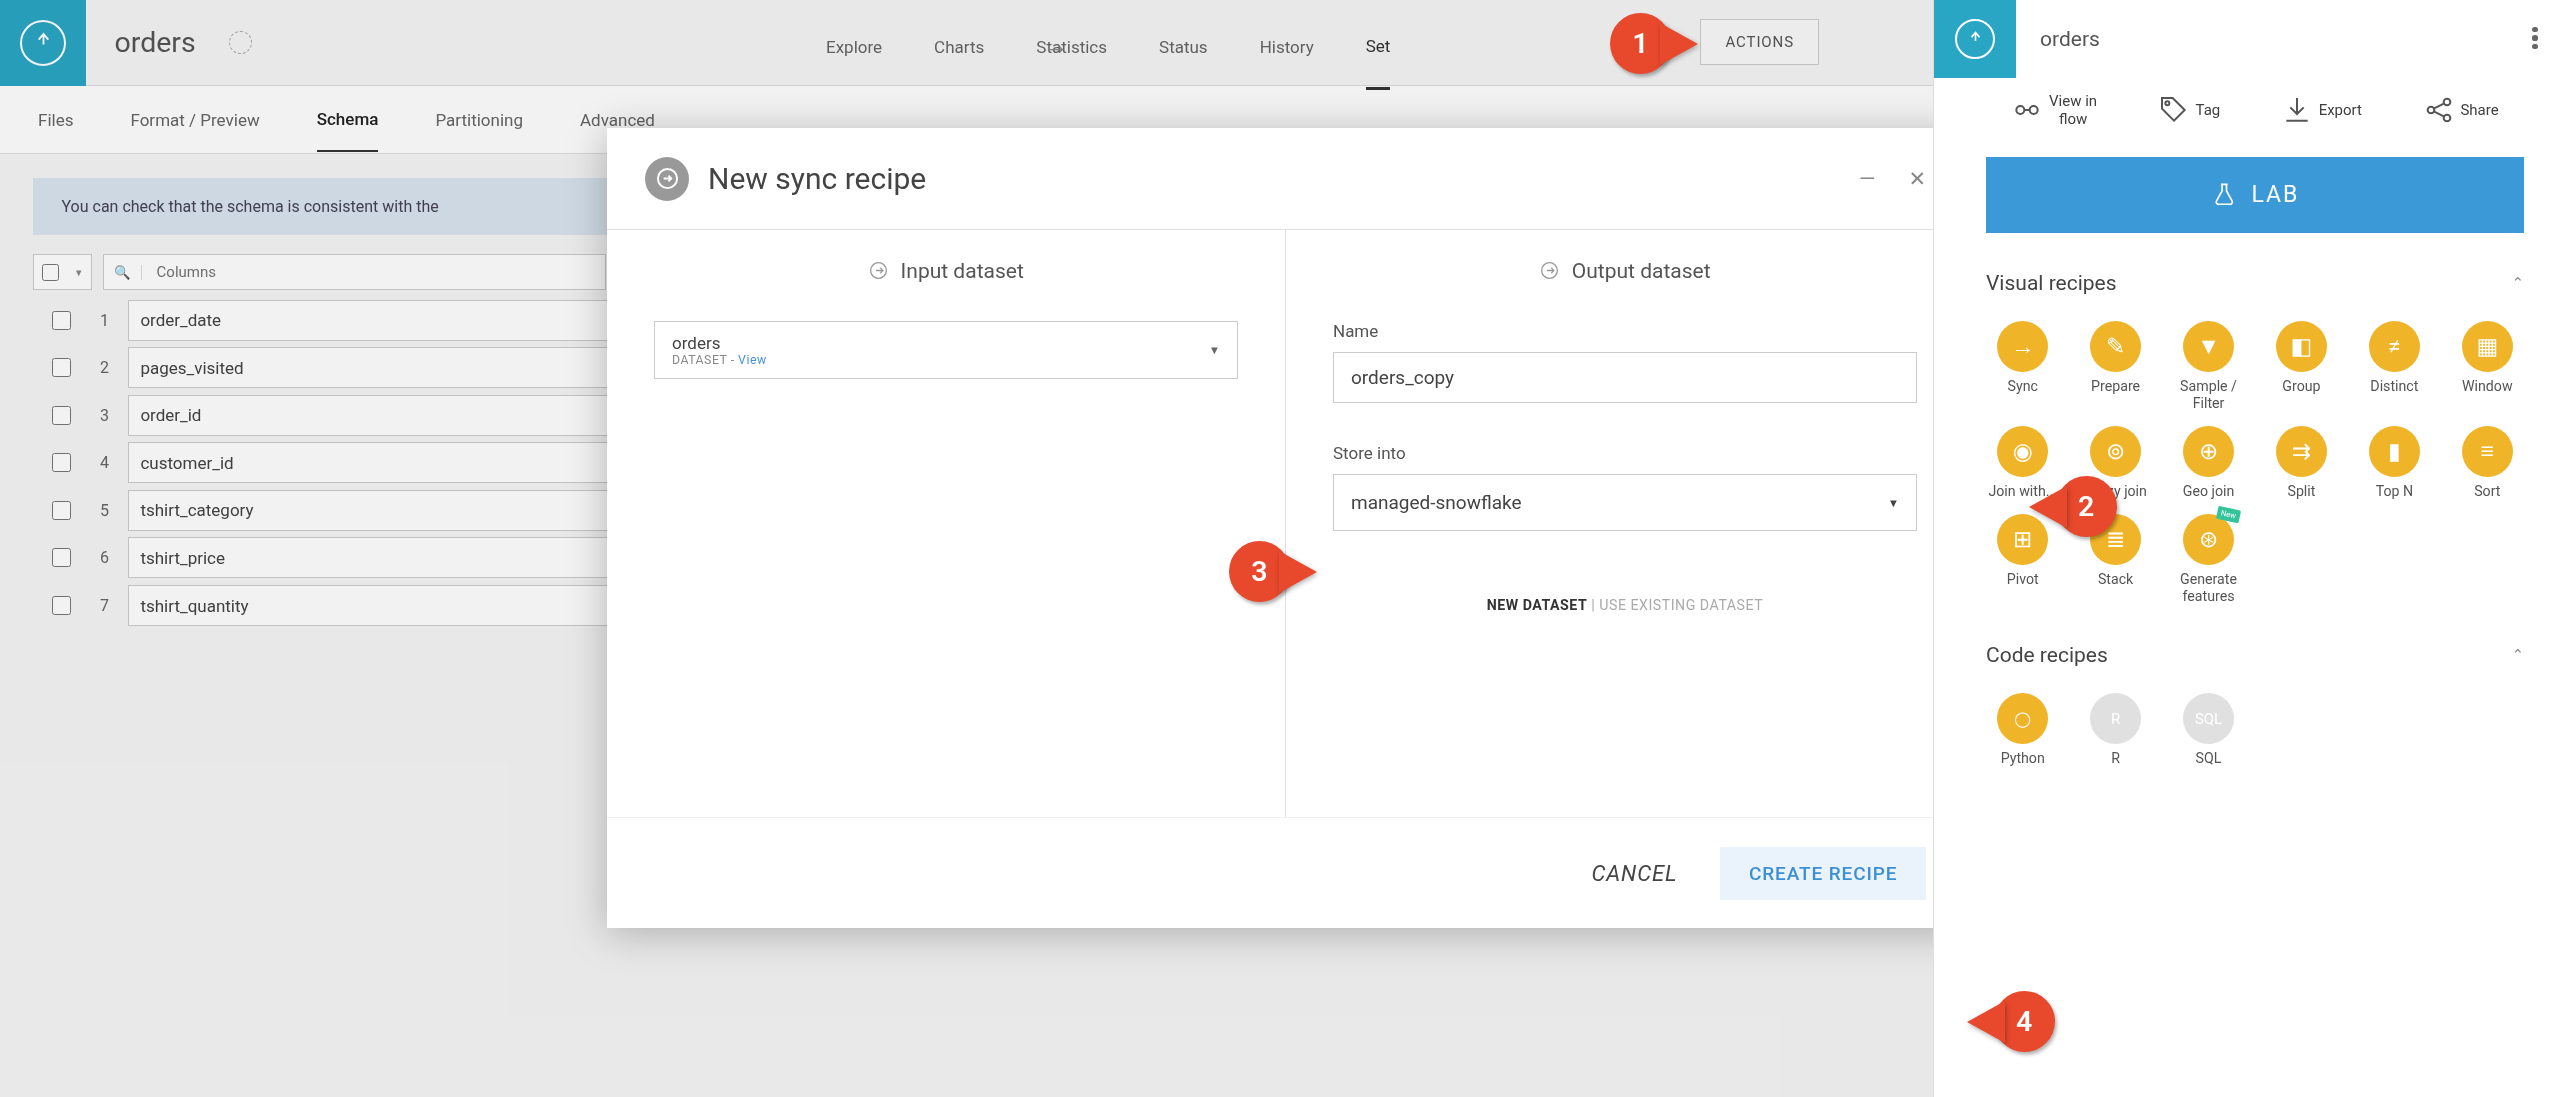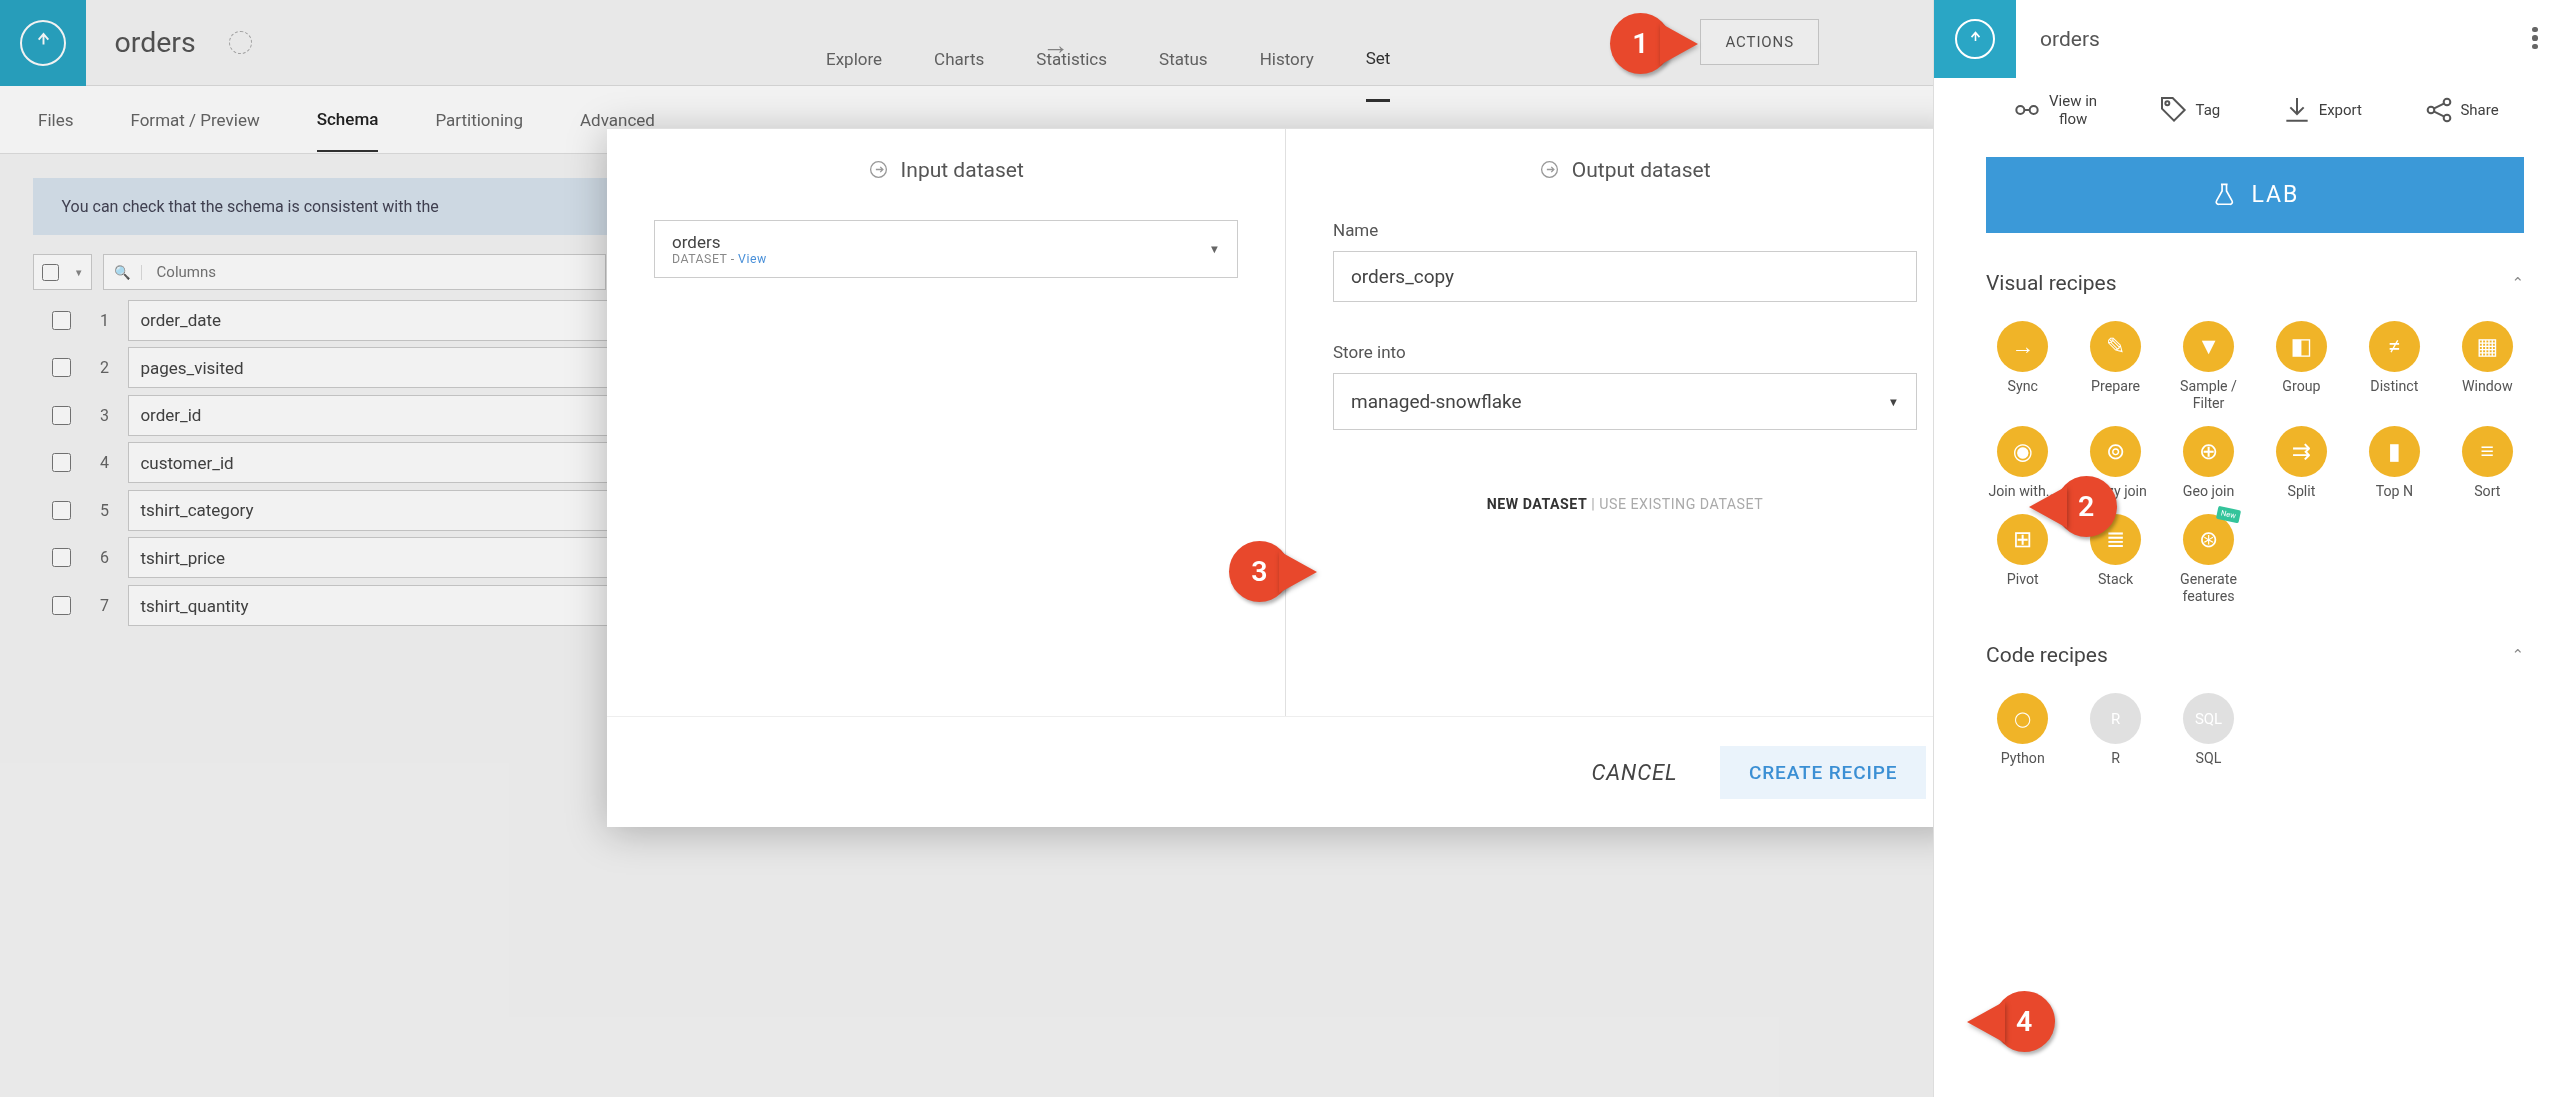--- a/index.html
+++ b/index.html
@@ -4,21 +4,21 @@
 <style>
 * { margin:0; padding:0; box-sizing:border-box; font-family:-apple-system,BlinkMacSystemFont,"Segoe UI",Roboto,sans-serif; }
 body { background:#f5f5f5; color:#333; font-size:13.3px; width:2576px; height:1097px; overflow:hidden; position:relative; }
 .main { width:1933px; position:absolute; left:0; top:0; }
 .header { height:86px; background:#f5f5f5; display:flex; align-items:center; border-bottom:0.9px solid #ddd; }
 .logo { width:86px; height:86px; background:#2aa6c5; display:flex; align-items:center; justify-content:center; }
 .logo-circle { width:46px; height:46px; border:2.8px solid #fff; border-radius:50%; display:flex; align-items:center; justify-content:center; }
 .logo-circle svg { fill:#fff; }
 .title { font-size:28.5px; color:#555; padding:0 28.5px; font-weight:400; }
 .reload-icon { width:23px; height:23px; border:0.9px dashed #aaa; border-radius:50%; margin-left:4.7px; }
-.nav-tabs { position:absolute; left:826px; top:16px; height:86px; display:flex; align-items:center; gap:52px; font-size:17px; color:#666; }
+.nav-tabs { position:absolute; left:826px; top:4px; height:86px; display:flex; align-items:center; gap:52px; font-size:17px; color:#666; }
 .nav-tab { padding:31px 0; cursor:pointer; }
 .nav-tab.active { border-bottom:3.8px solid #333; color:#333; }
 .actions-btn { position:absolute; right:28.5px; top:19px; height:46px; border:0.9px solid #ccc; background:#f9f9f9; padding:0 24px; font-size:15px; letter-spacing:0.9px; color:#555; cursor:pointer; }
 .next-arrow { position:absolute; right:119px; top:28.5px; font-size:26.6px; color:#888; }
 .subnav { height:68px; display:flex; align-items:center; padding:0 38px; gap:57px; font-size:17px; color:#666; background:#fff; border-bottom:0.9px solid #e0e0e0; }
 .subnav-item { padding:21px 0; cursor:pointer; }
 .subnav-item.active { border-bottom:2.8px solid #333; color:#222; font-weight:500; }
 .info-banner { margin:24px 33px 19px 33px; padding:19px 28.5px; background:#d8e4ef; color:#445; font-size:16px; }
 .grid-area { padding:0 33px; }
 .grid-toolbar { display:flex; align-items:center; gap:11.4px; margin-bottom:9.5px; }
@@ -167,20 +167,33 @@
   <div class="row-num">7</div>
   <div class="row-field">tshirt_quantity</div>
         </div>
       </div>
   </div>
 </div>
 
 <div class="main-dim"></div>
 
 <div class="modal">
+  <div class="modal-head">
+    <div class="modal-icon">
+      <svg viewBox="0 0 24 24" width="23" height="23">
+          <circle cx="12" cy="12" r="10" fill="none" stroke="#fff" stroke-width="2"></circle>
+          <path d="M8 12 L16 12 M13 9 L16 12 L13 15" stroke="#fff" stroke-width="2" fill="none"></path>
+        </svg>
+    </div>
+    <div class="modal-title">New sync recipe</div>
+    <div class="modal-ctrls">
+      <span>—</span>
+      <span>✕</span>
+    </div>
+  </div>
   <div class="modal-body">
     <div class="io-col left">
       <div class="io-head">
         <svg viewBox="0 0 24 24">
             <circle cx="12" cy="12" r="9" fill="none" stroke="#999" stroke-width="1.5"></circle>
             <path d="M9 12h8M14 9l3 3-3 3" stroke="#999" stroke-width="1.5" fill="none"></path>
           </svg>
         <span>Input dataset</span>
       </div>
       <div class="ds-box">

